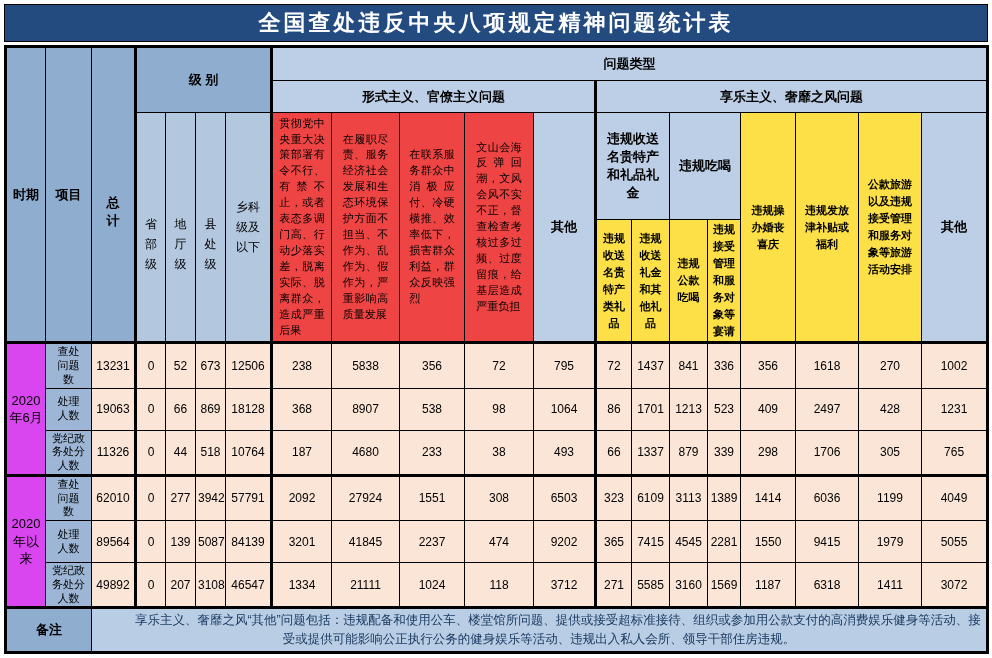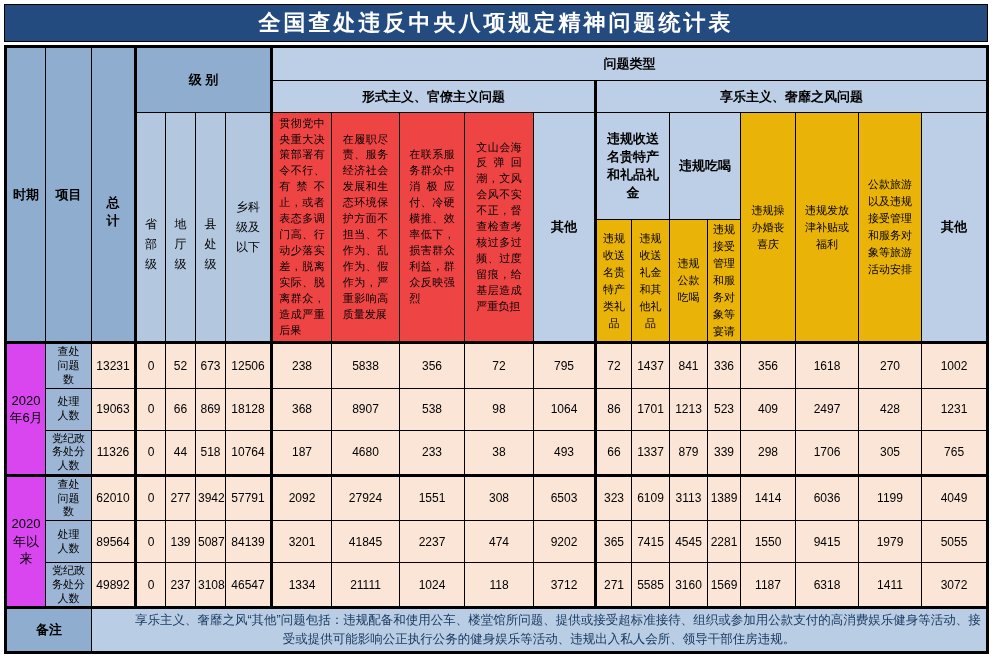--- a/index.html
+++ b/index.html
@@ -14,21 +14,21 @@
   .title-bar .t{color:#fff;font-size:22px;font-weight:bold;letter-spacing:3px;}
 
   
   table.stat{border-collapse:collapse;table-layout:fixed;width:984px;border:3px solid #000;}
   table.stat td{border:1.5px solid #000;text-align:center;vertical-align:middle;
                 padding:1px 2px;overflow:hidden;}
 
   .hdr-med{background:#8FADCE;font-size:13px;font-weight:bold;}
   .hdr-light{background:#BDCFE6;font-size:13px;font-weight:bold;}
   .hdr-sub{background:#B3C7DF;font-size:12px;line-height:1.7;}
-  .hdr-sub2{background:#eab308;font-size:11px;line-height:1.55;}
+  .hdr-sub2{background:#fde047;font-size:11px;line-height:1.55;font-weight:bold;}
   .hdr-para{background:#ef4444;font-size:11px;line-height:1.45;text-align:center;}
   .hdr-para .w4{text-align:justify;}
 
   .period-cell{background:#d946ef;font-size:13px;line-height:1.35;}
   .rowlabel{background:#9DB6D5;font-size:11px;line-height:1.25;}
   .num{background:#FBE5D6;font-size:12px;}
 
   .remark-label{background:#8FADCE;font-size:13px;font-weight:bold;}
   .remark-content{background:#B9CDE4;color:#17375E;font-size:12.5px;line-height:1.55;
                   text-align:left;padding:3px 8px;}
@@ -232,21 +232,21 @@
       <td class="num">2281</td>
       <td class="num">1550</td>
       <td class="num">9415</td>
       <td class="num">1979</td>
       <td class="num">5055</td>
     </tr>
     <tr class="data3">
       <td class="rowlabel bB"><span class="w3">党纪政务处分人数</span></td>
       <td class="num bR bB">49892</td>
       <td class="num bB">0</td>
-      <td class="num bB">237</td>
+      <td class="num bB">207</td>
       <td class="num bB">3108</td>
       <td class="num bR bB">46547</td>
       <td class="num bB">1334</td>
       <td class="num bB">21111</td>
       <td class="num bB">1024</td>
       <td class="num bB">118</td>
       <td class="num bR bB">3712</td>
       <td class="num bB">271</td>
       <td class="num bB">5585</td>
       <td class="num bB">3160</td>

